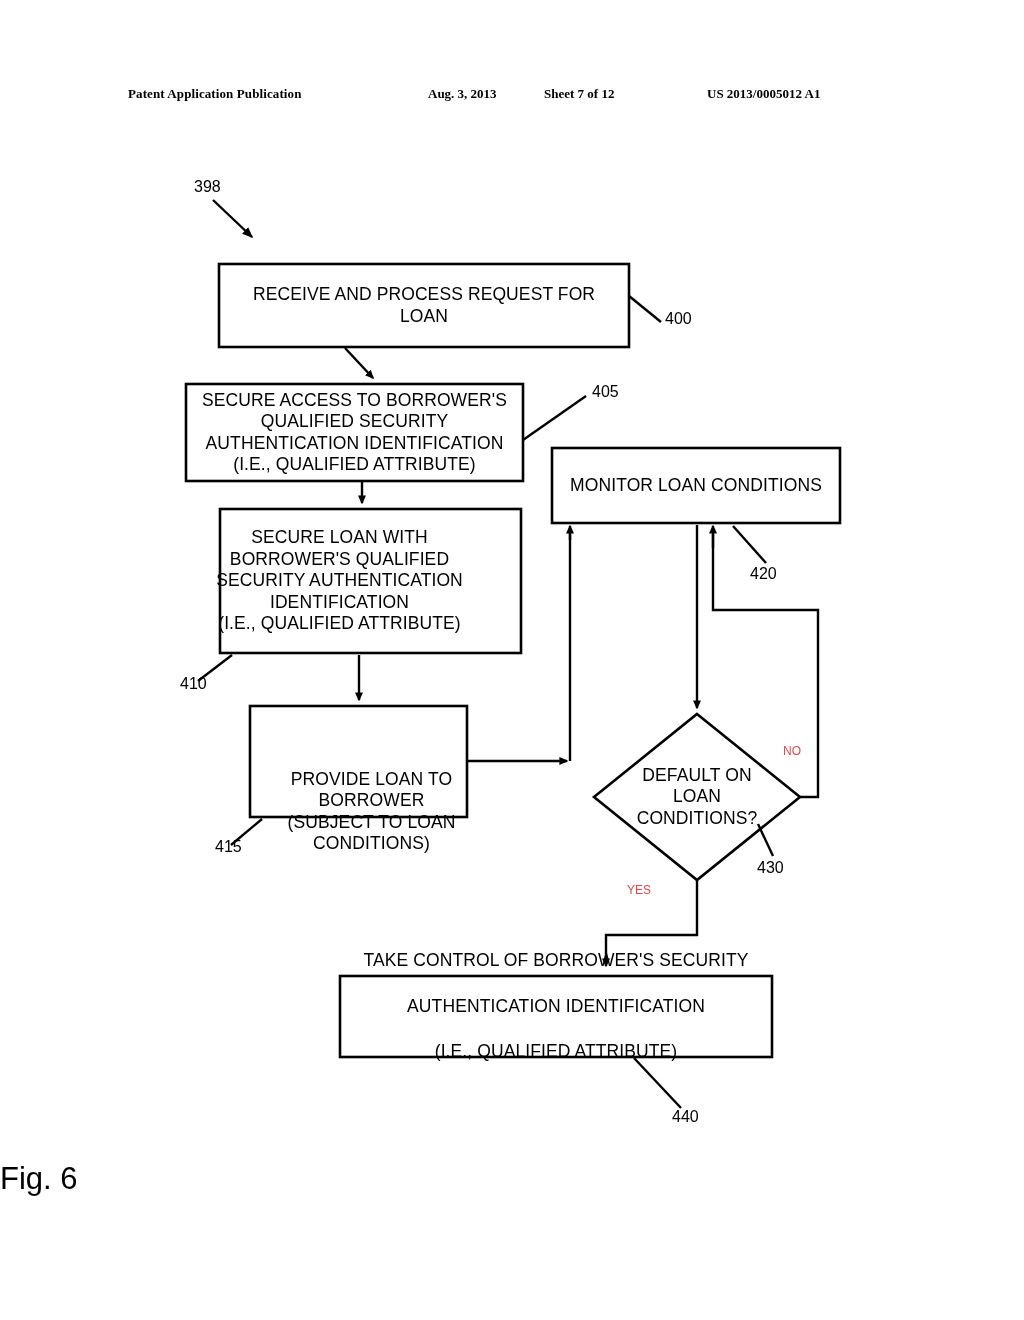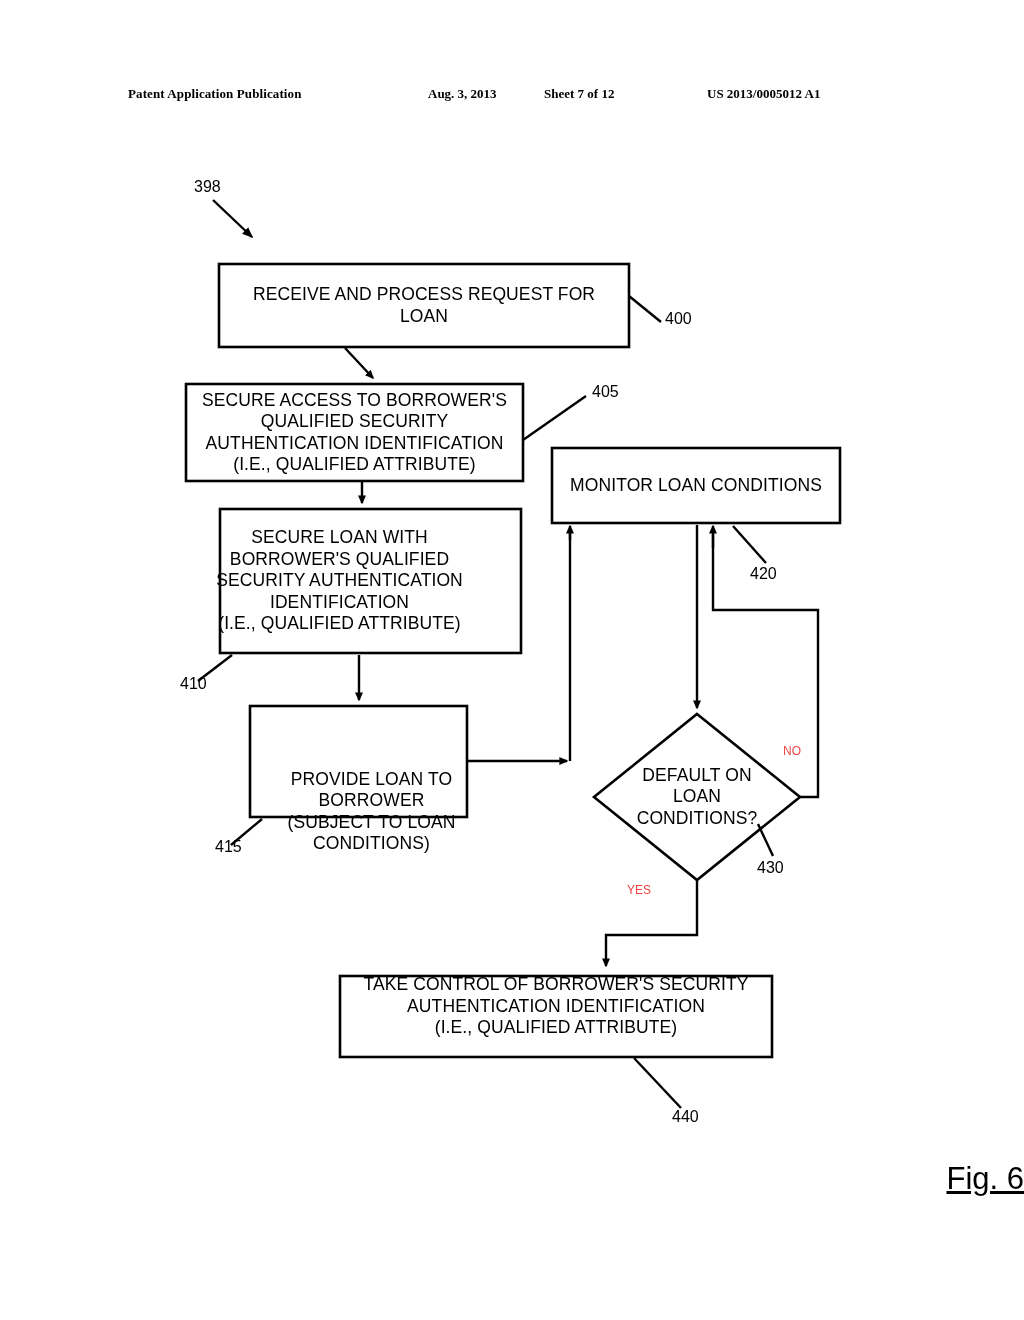--- a/index.html
+++ b/index.html
@@ -72,25 +72,24 @@
     font-family: "Liberation Sans", sans-serif;
     font-size: 12px;
     color: #ef4444;
     white-space: nowrap;
   }
   .fig-caption {
     position: absolute;
     left: 0;
     top: 1161px;
     width: 1024px;
-    text-align: right;
+    text-align: left;
     font-family: "Liberation Sans", sans-serif;
     font-size: 31px;
     color: #000;
-    text-decoration: underline;
   }
 </style>
 </head>
 <body>
 
 <div id="page">
 
   <div class="pub-header">
     <span class="h-left">Patent Application Publication</span>
     <span class="h-date">Aug. 3, 2013</span>
@@ -192,21 +191,21 @@
   <div class="node-text" style="left:555px; top:450px; width:282px; height:71px;">
     <span class="ln">MONITOR LOAN CONDITIONS</span>
   </div>
 
   <div class="node-text" style="left:608px; top:755px; width:178px; height:84px;">
     <span class="ln">DEFAULT ON</span>
     <span class="ln">LOAN</span>
     <span class="ln">CONDITIONS?</span>
   </div>
 
-  <div class="node-text" style="left:343px; top:978px; width:426px; height:57px;">
+  <div class="node-text" style="left:343px; top:978px; width:426px; height:57px;gap:24px;">
     <span class="ln">TAKE CONTROL OF BORROWER'S SECURITY</span>
     <span class="ln">AUTHENTICATION IDENTIFICATION</span>
     <span class="ln">(I.E., QUALIFIED ATTRIBUTE)</span>
   </div>
 
   <span class="ref-label" style="left:194px; top:178px;">398</span>
   <span class="ref-label" style="left:665px; top:310px;">400</span>
   <span class="ref-label" style="left:592px; top:383px;text-align:center;">405</span>
   <span class="ref-label" style="left:180px; top:675px;">410</span>
   <span class="ref-label" style="left:215px; top:838px;">415</span>

